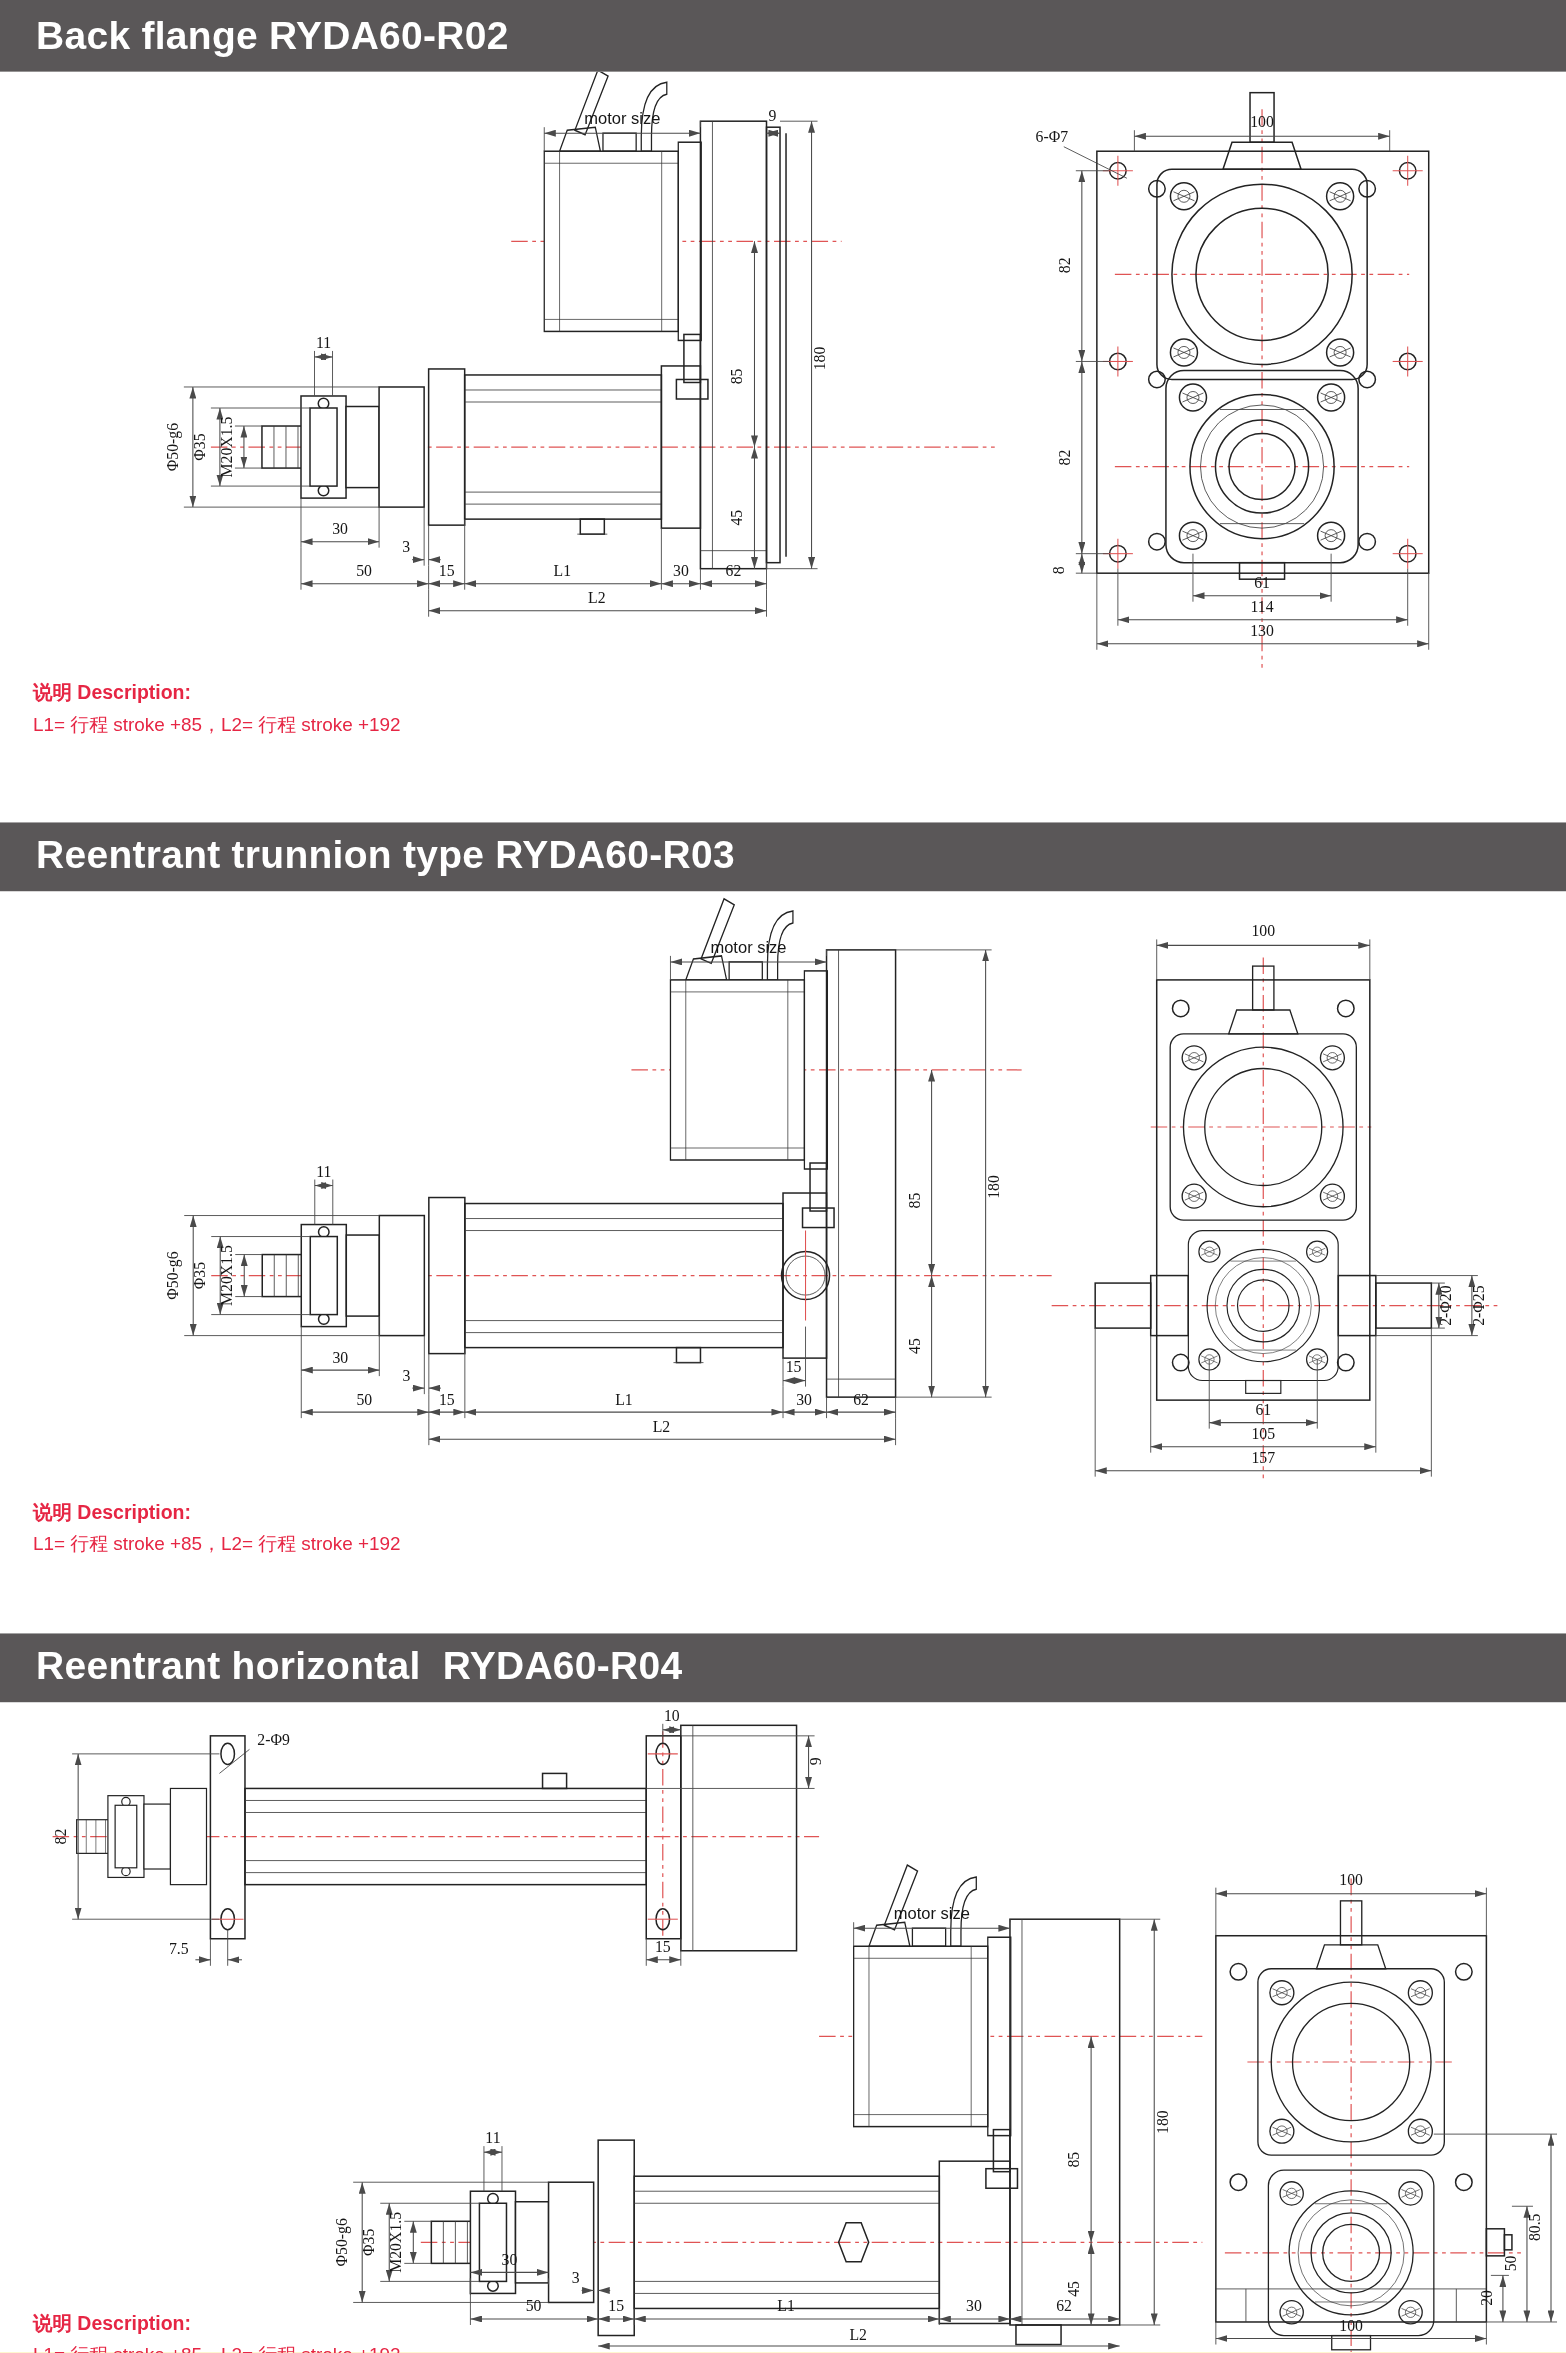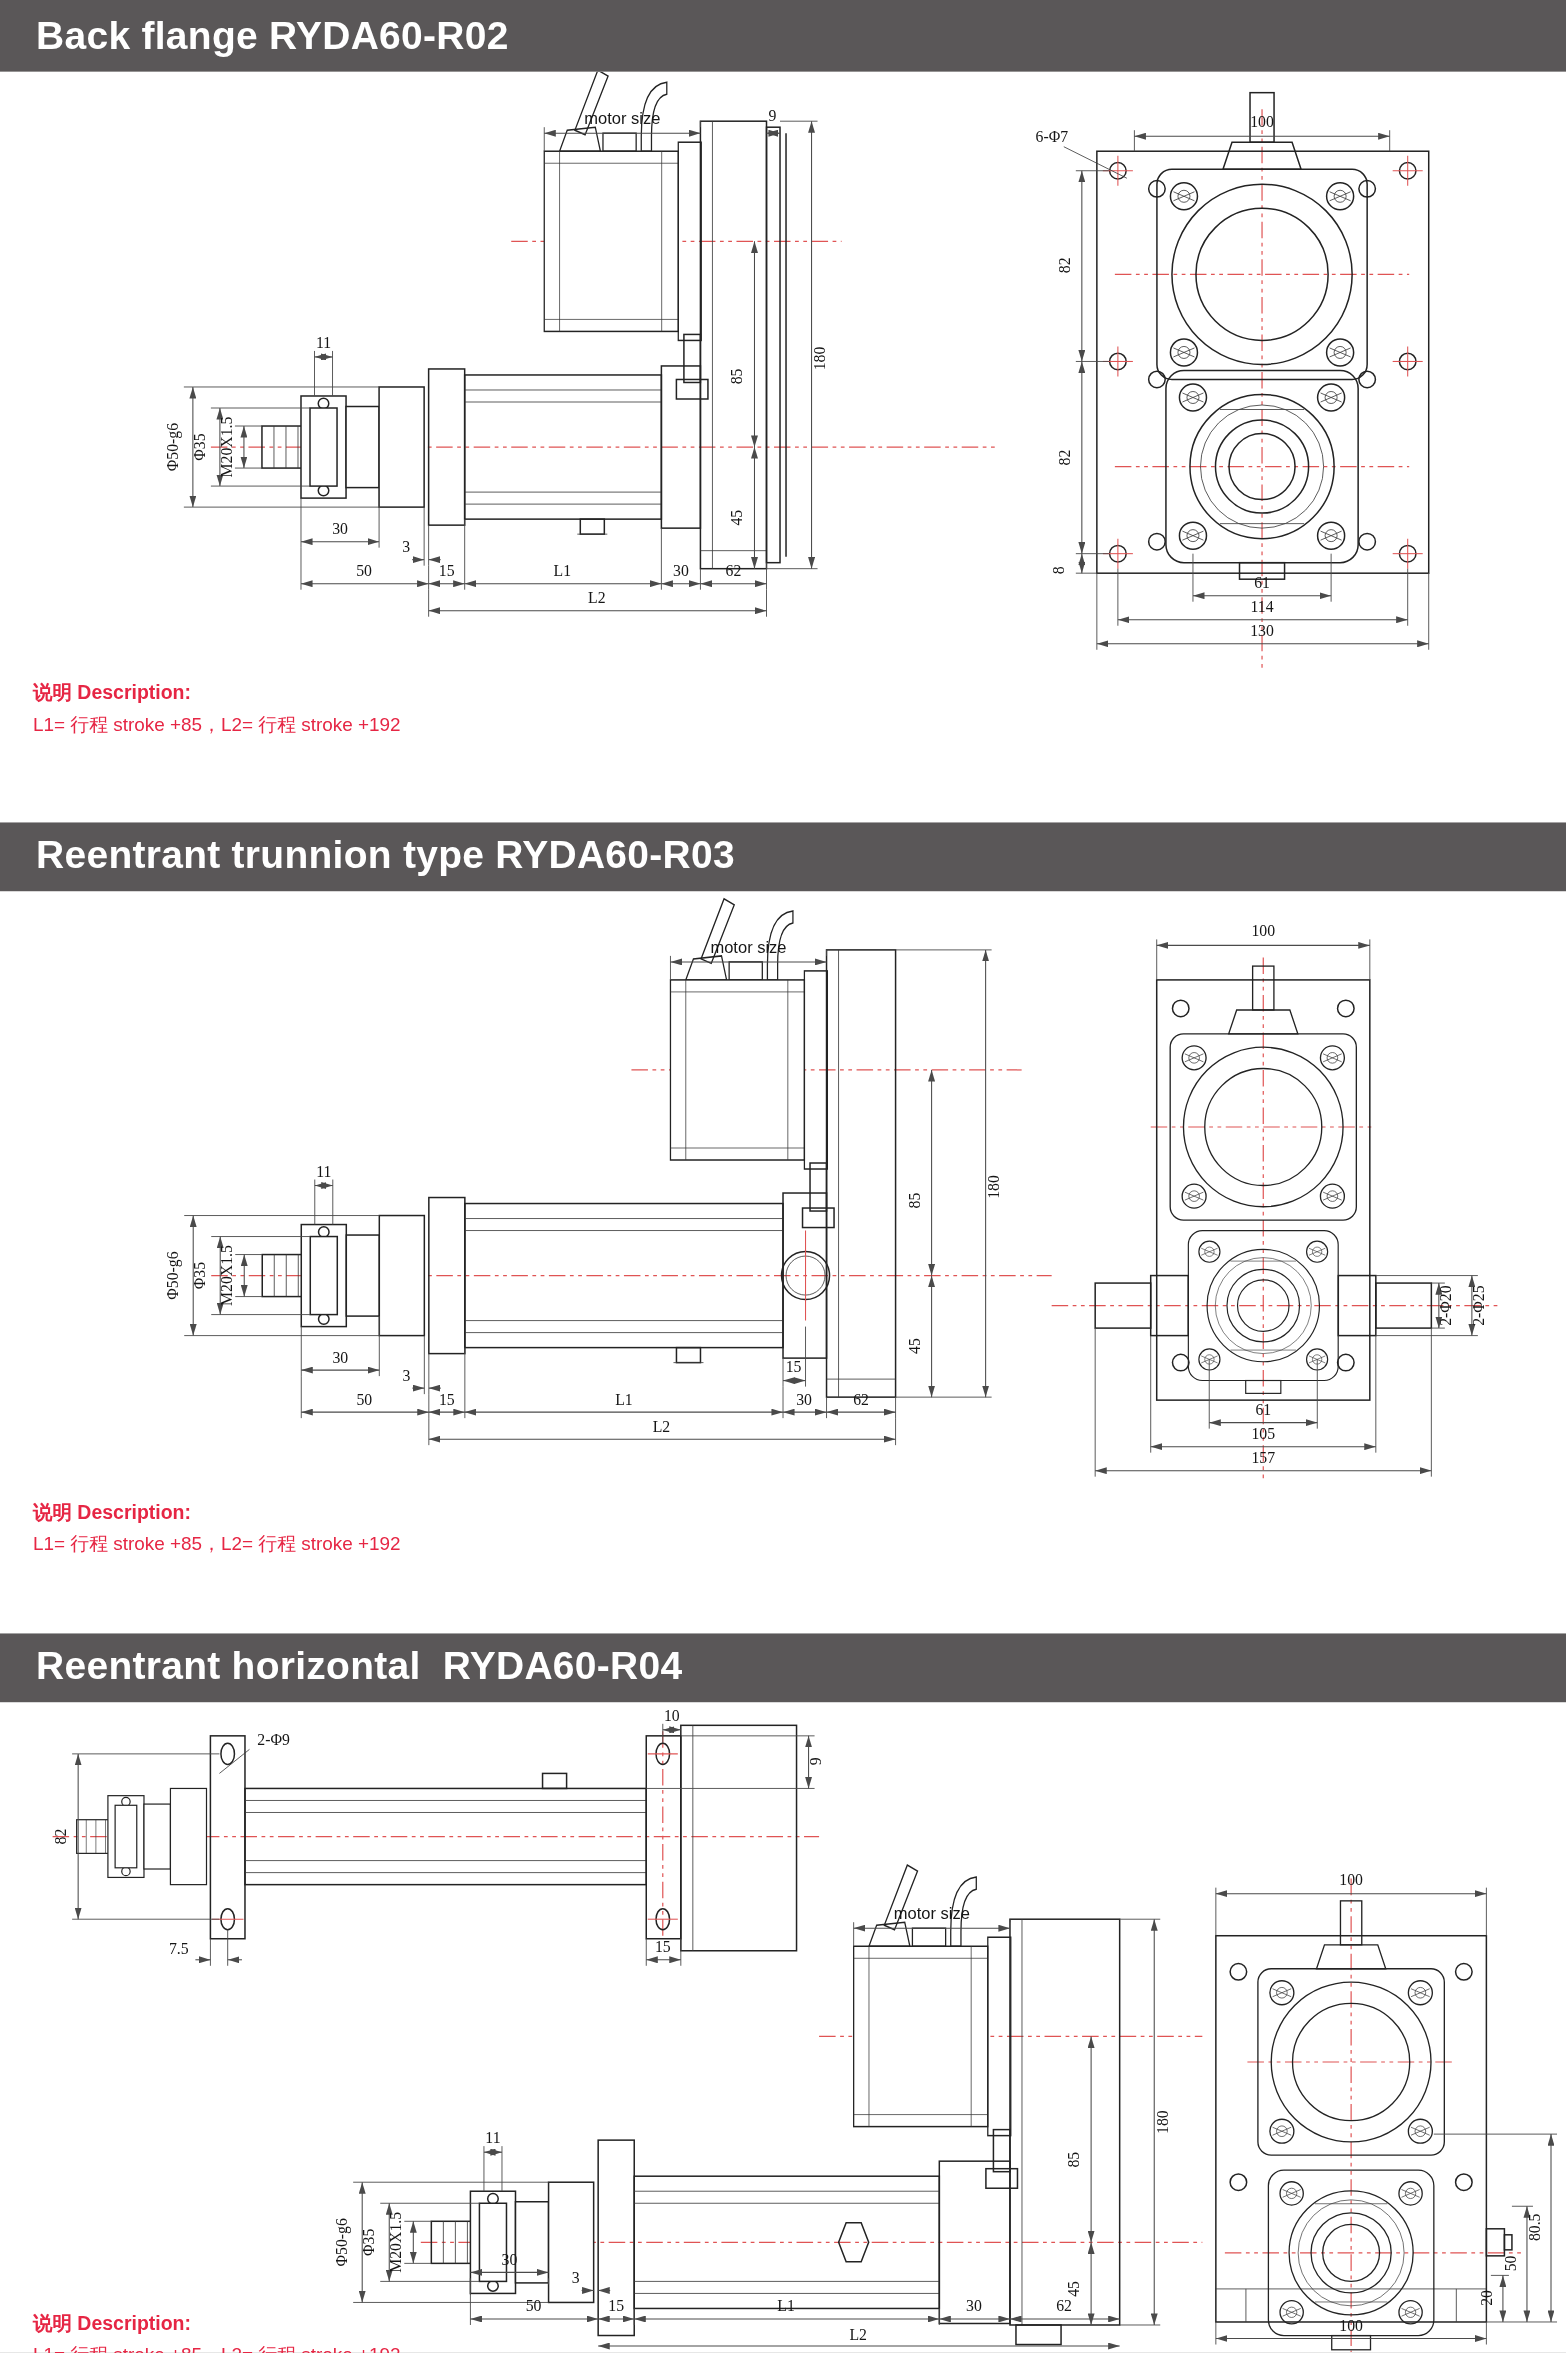--- a/index.html
+++ b/index.html
@@ -1,16 +1,16 @@
 <!DOCTYPE html>
 <html style="--hbg: #5a5758; --hfg: #ffffff; --accent: #e62644;font-size:8.4px"><head>
 <meta charset="utf-8">
 <style>
   html,body{margin:0;padding:0;background:#fff}
-  #viewport{width:1567px;height:2354px;overflow:hidden;background:#a3a3a3}
+  #viewport{width:1567px;height:2354px;overflow:hidden;background:#fde047}
   #root{position:relative;width:547px;height:821px;background:#fff;
         transform:scale(2.8657);transform-origin:0 0;
         font-family:"Liberation Sans","DejaVu Sans",sans-serif}
   .hdr{position:absolute;left:0;width:547px;background:var(--hbg,#5a5758);color:var(--hfg,#fff);
        display:flex;align-items:center}
   .hdr span{font-size:13.6px;font-weight:700;padding-left:12.6px;letter-spacing:0.1px;white-space:pre}
   svg{position:absolute;left:0}
   .ln{fill:none;stroke:#232323;stroke-width:1}
   .fw{fill:#fff;stroke:#232323;stroke-width:1}
   .tn{fill:none;stroke:#3a3a3a;stroke-width:.55}

